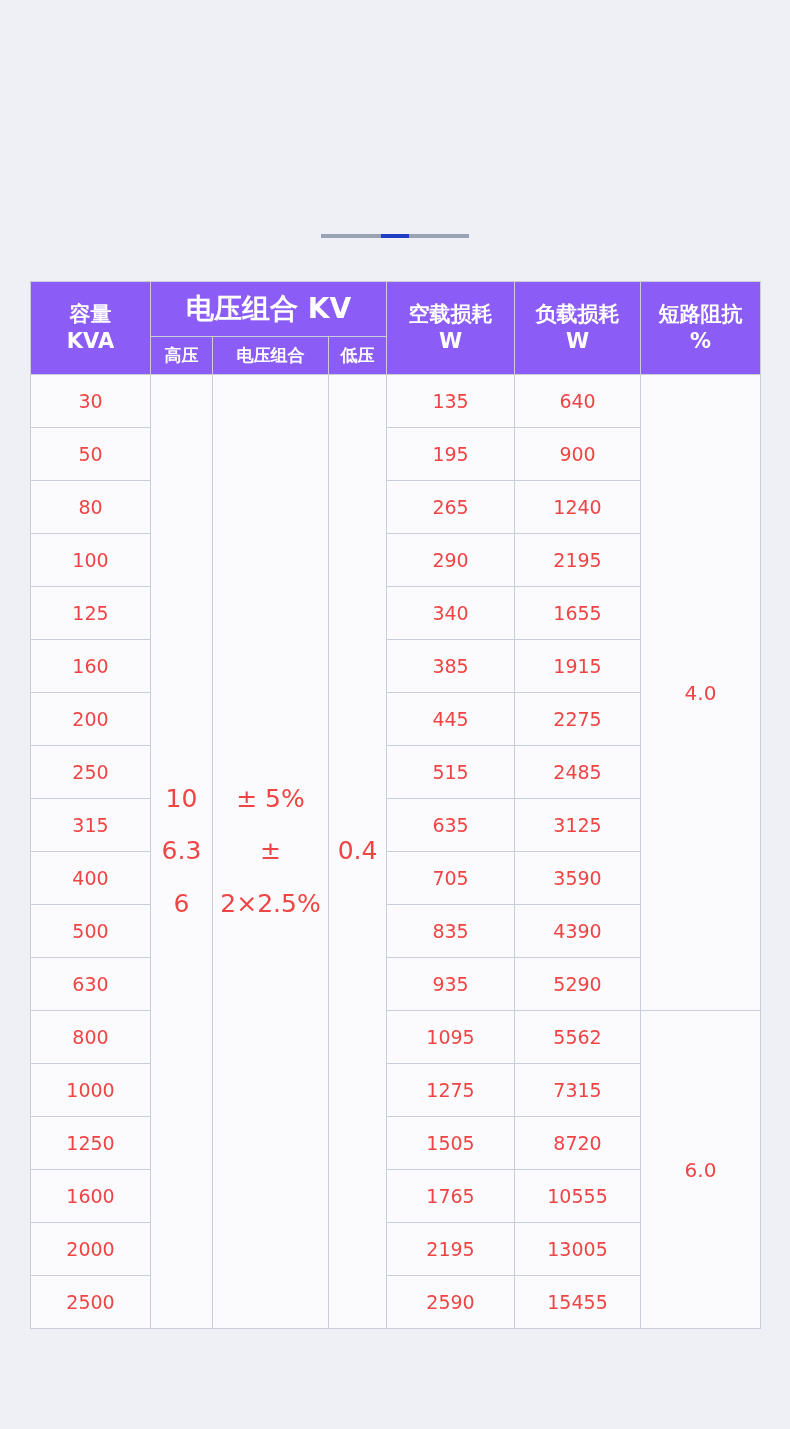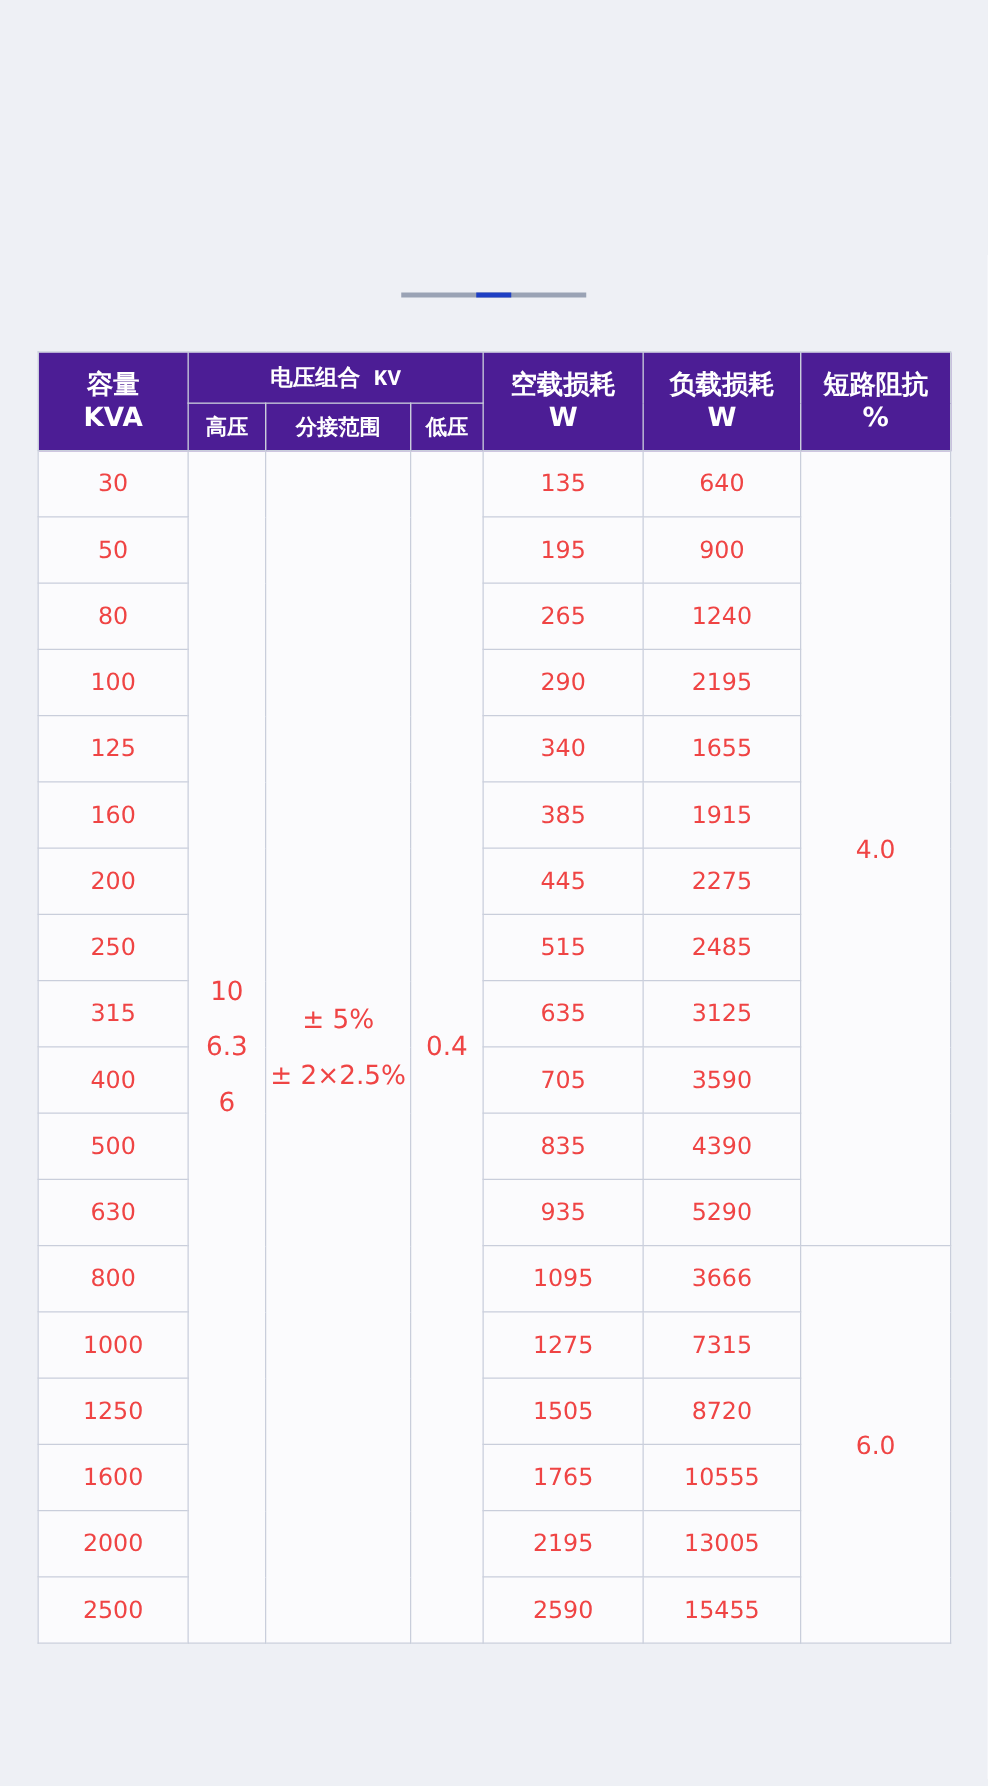--- a/index.html
+++ b/index.html
@@ -99,49 +99,48 @@
     table-layout: fixed;
     background: #fbfbfd;
   }
   table.param th,
   table.param td {
     border: 1px solid #c9cedb;
     text-align: center;
     vertical-align: middle;
   }
   thead th {
-    background: #4c1d95;
+    background: #8b5cf6;
     color: #ffffff;
     border-color: #4253cf;
     font-weight: bold;
     font-family: "DejaVu Sans", "Liberation Sans", sans-serif;
   }
   th.h-main {
     font-size: 21px;
     line-height: 1.28;
     padding: 6px 2px;
   }
   th.h-group {
-    font-size: 18px;
+    font-size: 28px;
     padding: 8px 2px 8px;
-    font-family: Liberation Mono, monospace;
   }
   th.h-sub {
     font-size: 17px;
     padding: 7px 2px;
     margin-left: 20px;
   }
   tbody td {
     font-size: 19px;
     color: #ef4444;
     height: 50px;
     font-family: "DejaVu Sans", "Liberation Sans", sans-serif;
   }
   td.span-cell {
-    font-size: 21px;
+    font-size: 25px;
     line-height: 2.1;
   }
   td.imp {
     font-size: 20px;
   }
   .stack div { white-space: nowrap; }
 
   
   col.c-kva   { width: 120px; }
   col.c-hv    { width: 62px; }
@@ -193,21 +192,21 @@
           </th>
           <th class="h-main" rowspan="2">
             <div class="stack">
               <div>短路阻抗</div>
               <div>%</div>
             </div>
           </th>
         </tr>
         <tr>
           <th class="h-sub">高压</th>
-          <th class="h-sub">分接范围</th>
+          <th class="h-sub">电压组合</th>
           <th class="h-sub">低压</th>
         </tr>
       </thead>
       <tbody id="tbody">
           <tr>
             <td>30</td>
             <td class="span-cell" rowspan="18">
               <div>10</div>
               <div>6.3</div>
               <div>6</div>
@@ -272,21 +271,21 @@
             <td>4390</td>
           </tr>
           <tr>
             <td>630</td>
             <td>935</td>
             <td>5290</td>
           </tr>
           <tr>
             <td>800</td>
             <td>1095</td>
-            <td>3666</td>
+            <td>5562</td>
             <td class="imp" rowspan="6">6.0</td>
           </tr>
           <tr>
             <td>1000</td>
             <td>1275</td>
             <td>7315</td>
           </tr>
           <tr>
             <td>1250</td>
             <td>1505</td>

